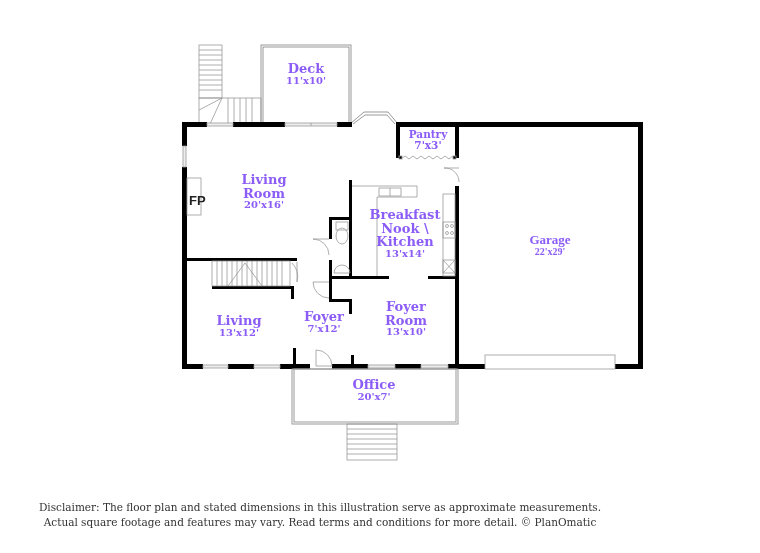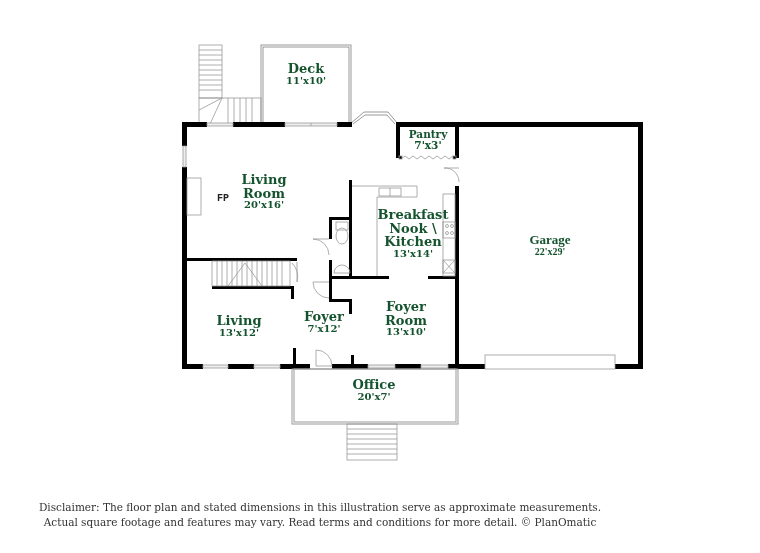--- a/index.html
+++ b/index.html
@@ -1,22 +1,22 @@
 <!DOCTYPE html>
 <html><head>
 <meta charset="utf-8">
 <style>
   html, body { margin: 0; padding: 0; background: #ffffff; }
   body { width: 760px; height: 553px; position: relative; overflow: hidden; font-family: "DejaVu Serif", serif; }
   #plan { position: absolute; left: 0; top: 0; }
-  .room-label { position: absolute; text-align: center; font-family: "DejaVu Serif", serif; font-weight: bold; color: #14532d; line-height: 1.05; }
+  .room-label { position: absolute; text-align: center; font-family: "DejaVu Serif", serif; font-weight: bold; color: #8b5cf6; line-height: 1.05; }
   .room-label .name { display: block; font-size: 13px; }
   .room-label .dim { display: block; font-size: 10px; }
   .small .name, .small .dim { font-size: 10.5px; }
-  .fp { position: absolute; font-family: Liberation Mono, monospace; font-weight: bold; font-size: 10px; color: #222; margin-left: 28px; }
+  .fp { position: absolute; font-family: Liberation Sans, sans-serif; font-weight: bold; font-size: 13px; color: #222; }
   .disclaimer { position: absolute; left: 0; width: 640px; text-align: center; font-family: "DejaVu Serif", serif; font-size: 10.5px; color: #333; line-height: 15px; }
 </style>
 </head>
 <body>
 
 <svg id="plan" width="760" height="553" viewBox="0 0 760 553" xmlns="http://www.w3.org/2000/svg">
 
   <g fill="none" stroke="#999" stroke-width="1">
     <rect x="261" y="45" width="90" height="79"></rect>
     <rect x="263" y="47" width="86" height="77"></rect>
@@ -188,21 +188,21 @@
   <span class="name">Pantry</span>
   <span class="dim">7'x3'</span>
 </div>
 
 <div class="room-label" style="left:214px; top:173px; width:100px;">
   <span class="name">Living</span>
   <span class="name">Room</span>
   <span class="dim">20'x16'</span>
 </div>
 
-<div class="room-label" style="left:368px; top:208px; width:90px;">
+<div class="room-label" style="left:360px; top:208px; width:90px;">
   <span class="name">Breakfast</span>
   <span class="name">Nook \</span>
   <span class="name">Kitchen</span>
   <span class="dim">13'x14'</span>
 </div>
 
 <div class="room-label" style="left:500px; top:233px; width:100px;font-family:Liberation Serif, serif;">
   <span class="name">Garage</span>
   <span class="dim">22'x29'</span>
 </div>

